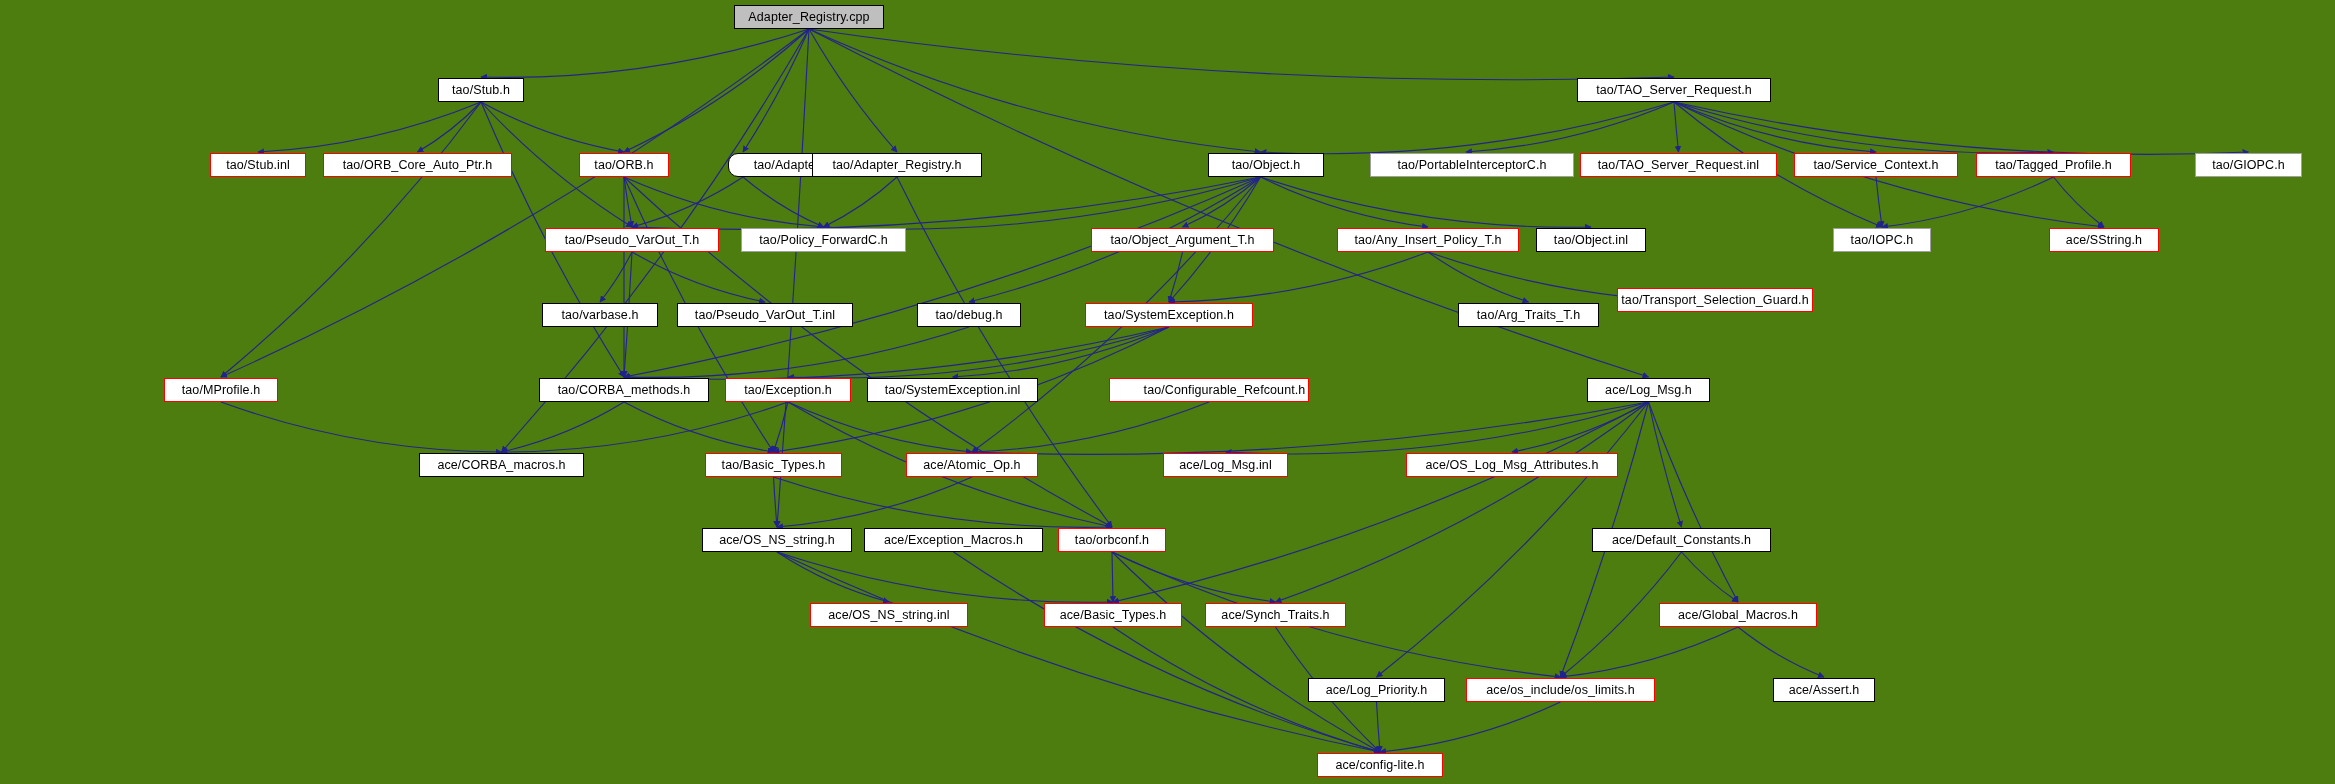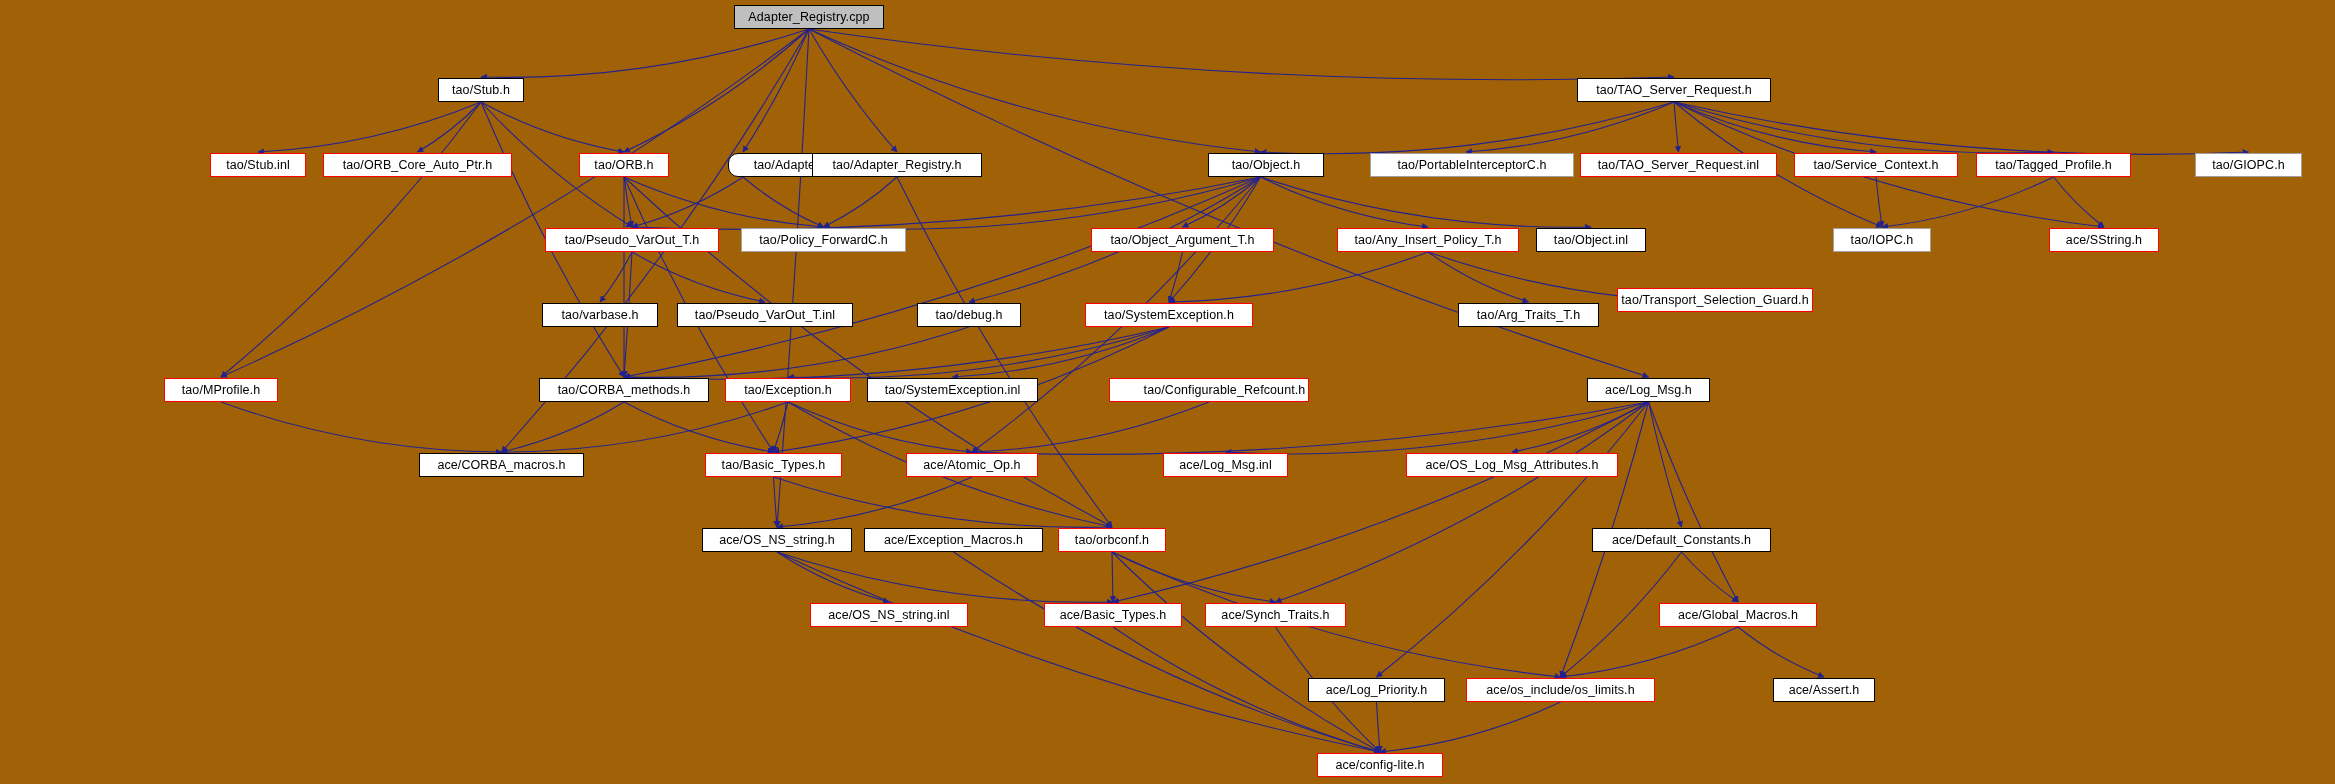--- a/index.html
+++ b/index.html
@@ -1,21 +1,21 @@
 <!DOCTYPE html>
 <html><head>
 <meta charset="utf-8">
 <title>Adapter_Registry.cpp include dependency graph</title>
 <style>
   html,body{margin:0;padding:0;background:#ffffff;}
   #canvas{
     position:relative;
     width:2335px;
     height:784px;
-    background:#a16207;
+    background:#4d7c0f;
     font-family:"Liberation Sans", sans-serif;
     overflow:hidden;
   }
   #edges{position:absolute;left:0;top:0;width:2335px;height:784px;}
   .node{
     position:absolute;
     box-sizing:border-box;
     display:flex;
     align-items:center;
     justify-content:center;

